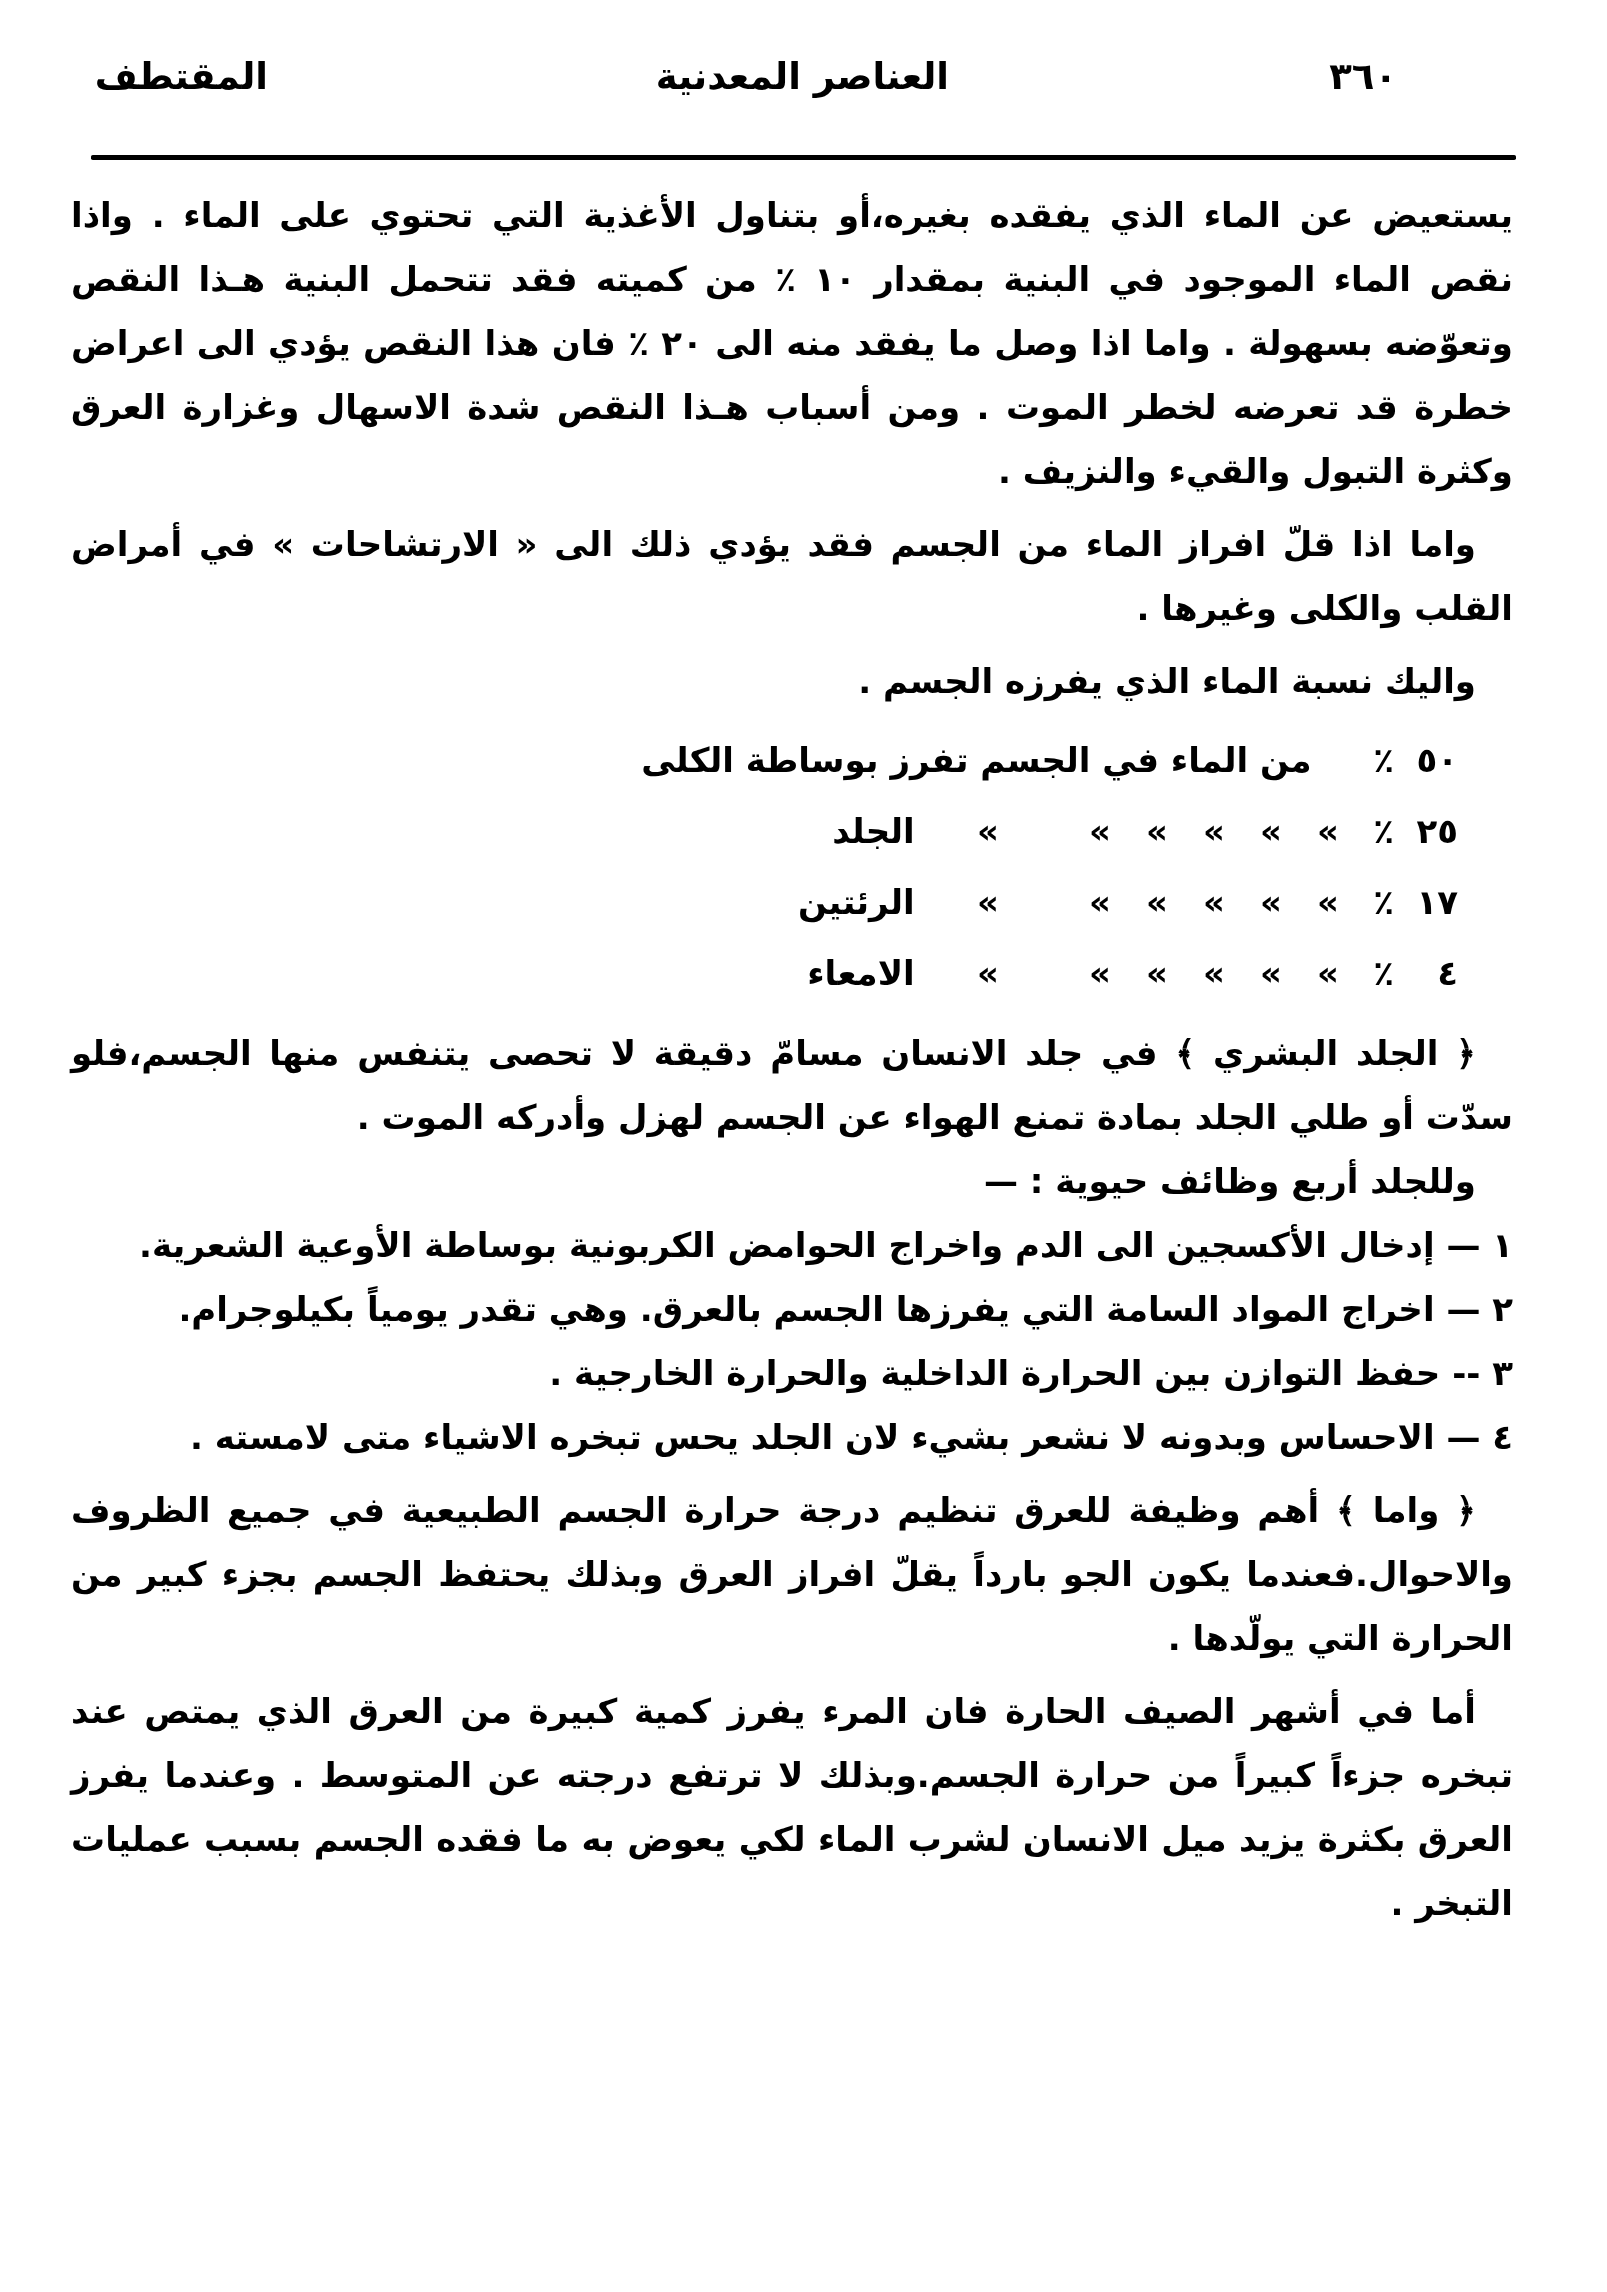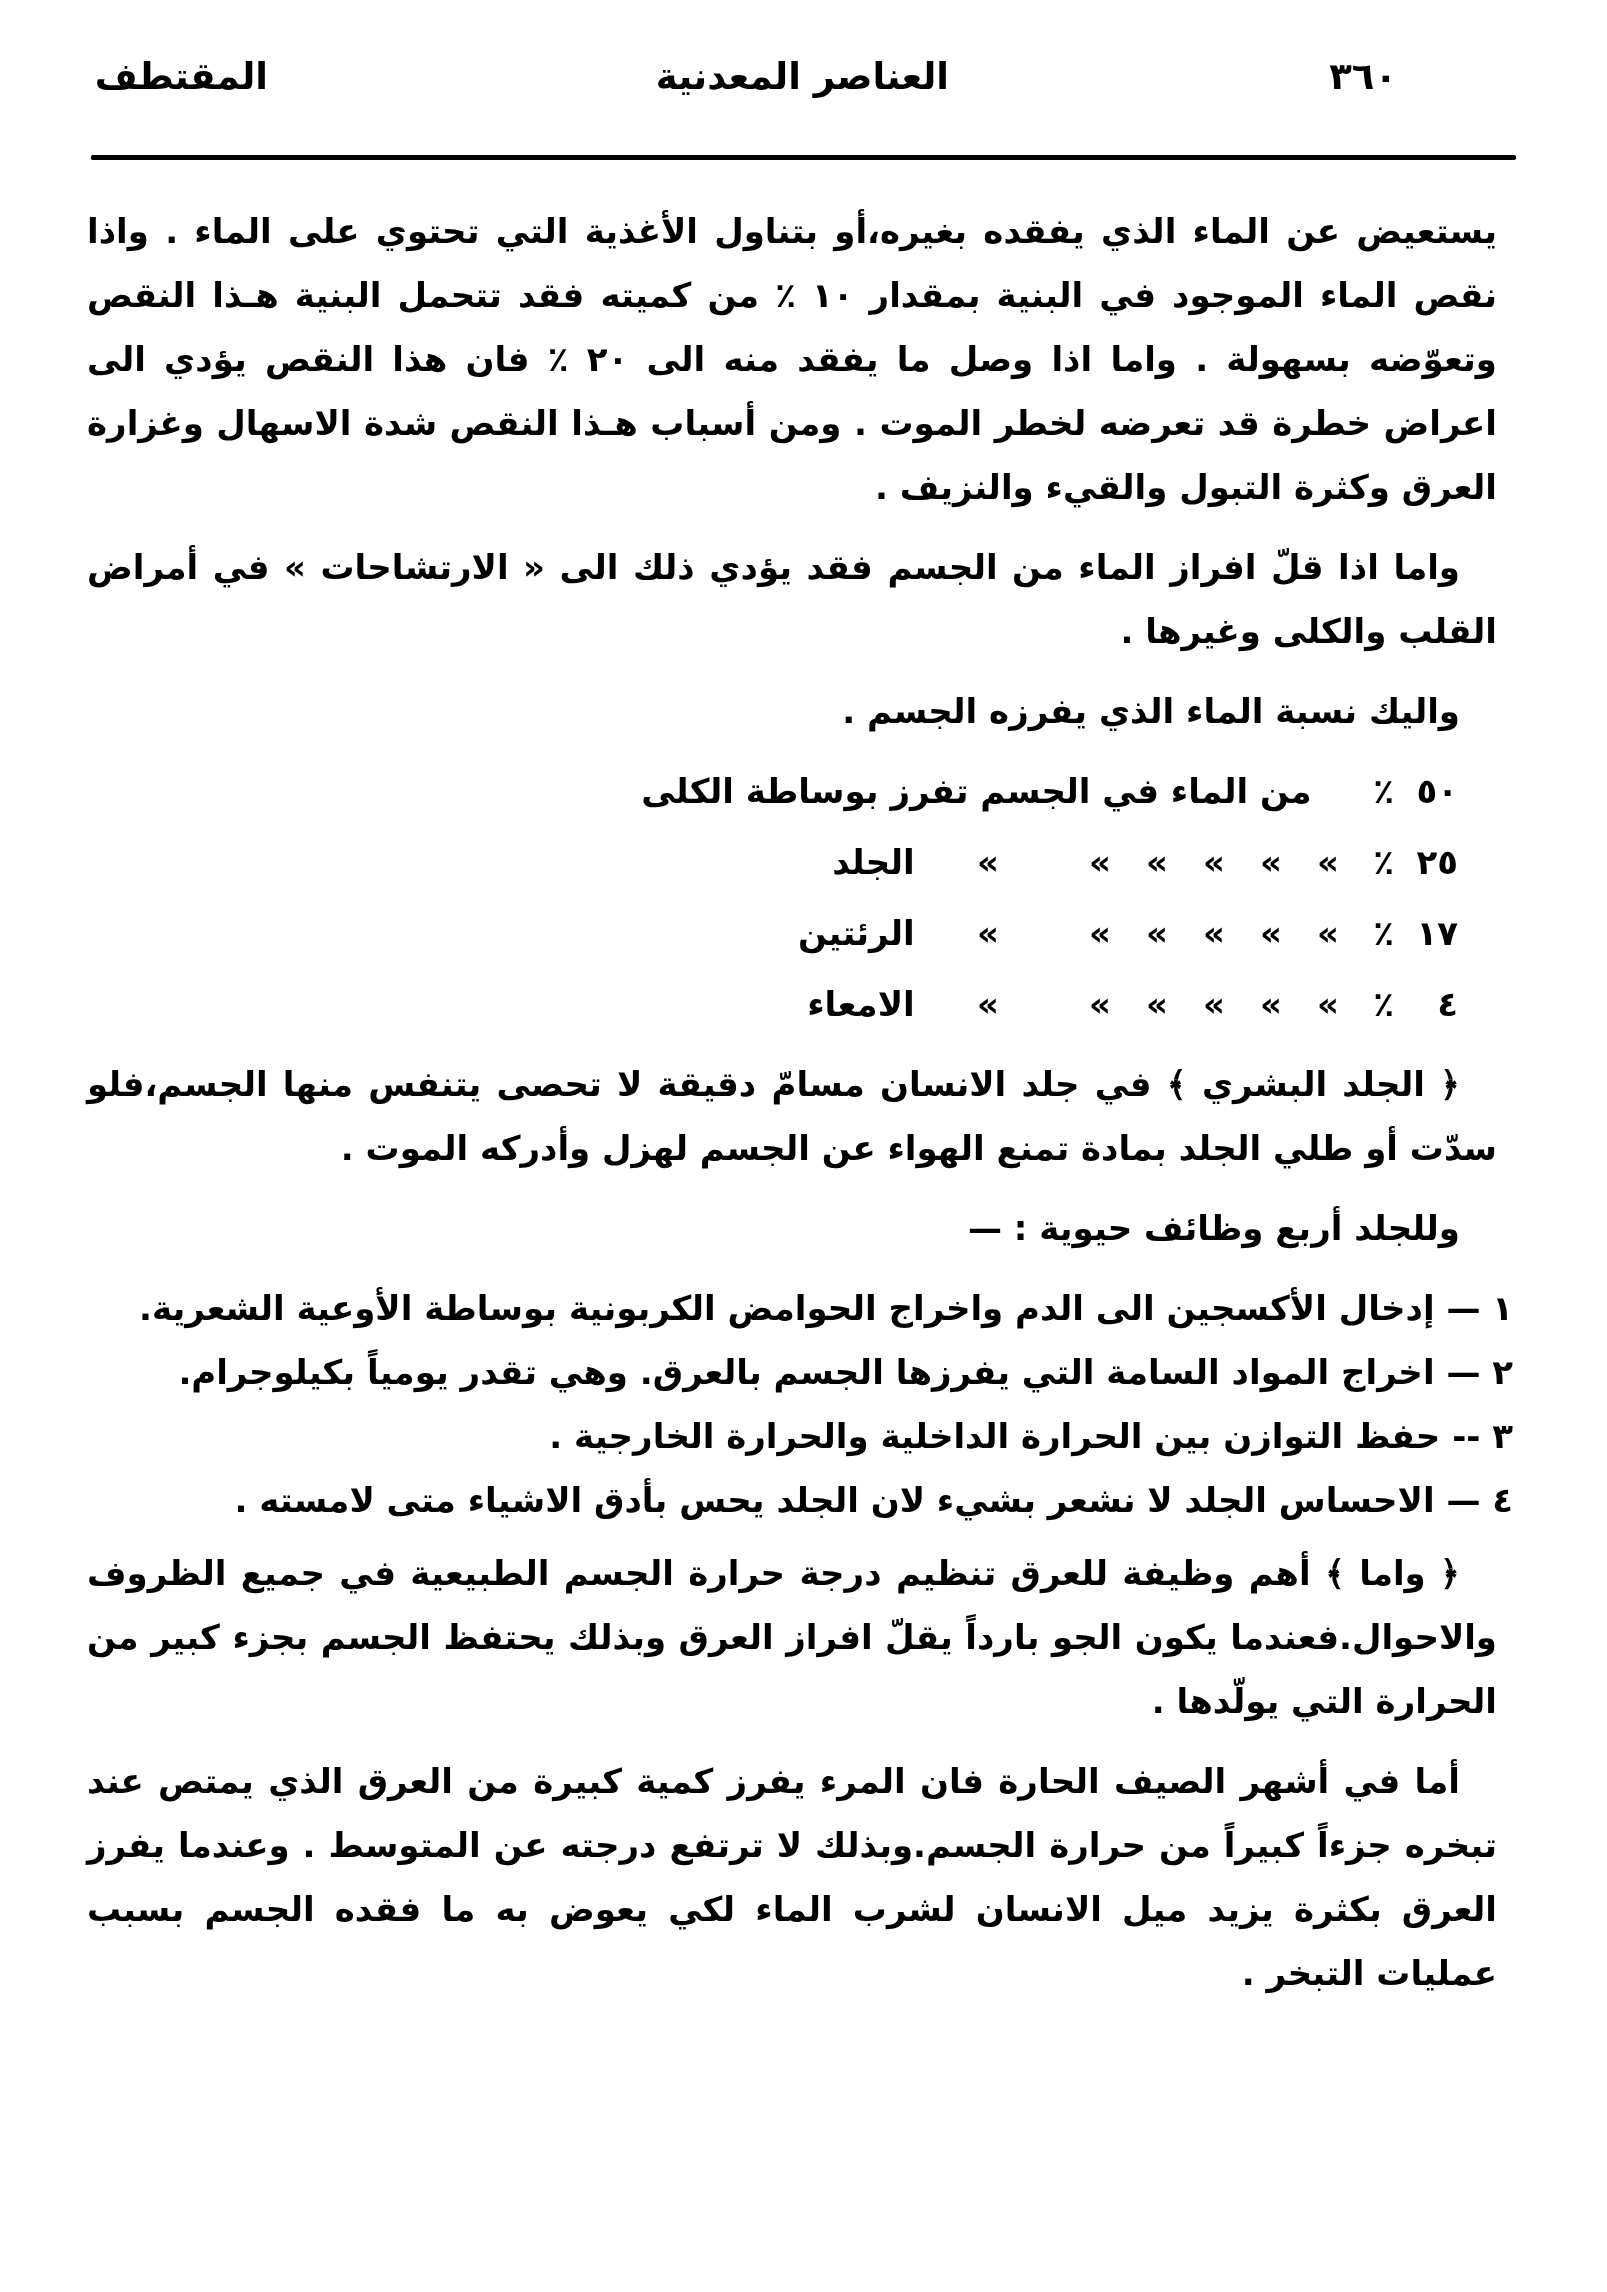--- a/index.html
+++ b/index.html
@@ -48,21 +48,21 @@
       position: absolute;
       left: 71px;
       width: 1442px;
       top: 183px;
       font-size: 34px;
       font-weight: bold;
       line-height: 64px;
       text-align: justify;
       text-align-last: right;
     }
-    .para { margin: 16px; }
+    .para { margin: 0; }
     .para.indent { text-indent: 37px; }
     .para.gap { margin-top: 9.1px; }
     
     .ratios {
       margin: 14.6px 0 9.1px 0;
       padding-right: 55px;
     }
     .ratio-row {
       display: flex;
       flex-direction: row;
@@ -151,21 +151,21 @@
     </div>
 
     <p class="para indent gap"><span class="star">﴿ الجلد البشري ﴾</span> <span>في جلد الانسان مسامّ دقيقة لا تحصى يتنفس منها الجسم،فلو سدّت أو طلي الجلد بمادة تمنع الهواء عن الجسم لهزل وأدركه الموت .</span></p>
 
     <p class="para indent">وللجلد أربع وظائف حيوية : —</p>
 
     <div>
       <p class="para list-item"><span>١</span> <span>—</span> <span>إدخال الأكسجين الى الدم واخراج الحوامض الكربونية بوساطة الأوعية الشعرية.</span></p>
       <p class="para list-item"><span>٢</span> <span>—</span> <span>اخراج المواد السامة التي يفرزها الجسم بالعرق. وهي تقدر يومياً بكيلوجرام.</span></p>
       <p class="para list-item"><span>٣</span> <span>--</span> <span>حفظ التوازن بين الحرارة الداخلية والحرارة الخارجية .</span></p>
-      <p class="para list-item"><span>٤</span> <span>—</span> <span>الاحساس الجلد لا نشعر بشيء لان الجلد يحس بأدق الاشياء متى لامسته .</span></p>
+      <p class="para list-item"><span>٤</span> <span>—</span> <span>الاحساس وبدونه لا نشعر بشيء لان الجلد يحس تبخره الاشياء متى لامسته .</span></p>
     </div>
 
     <p class="para indent gap"><span class="star">﴿ واما ﴾</span> <span>أهم وظيفة للعرق تنظيم درجة حرارة الجسم الطبيعية في جميع الظروف والاحوال.فعندما يكون الجو بارداً يقلّ افراز العرق وبذلك يحتفظ الجسم بجزء كبير من الحرارة التي يولّدها .</span></p>
 
     <p class="para indent gap">أما في أشهر الصيف الحارة فان المرء يفرز كمية كبيرة من العرق الذي يمتص عند تبخره جزءاً كبيراً من حرارة الجسم.وبذلك لا ترتفع درجته عن المتوسط . وعندما يفرز العرق بكثرة يزيد ميل الانسان لشرب الماء لكي يعوض به ما فقده الجسم بسبب عمليات التبخر .</p>
   </div>
 </div>
 
 
 </body></html>

